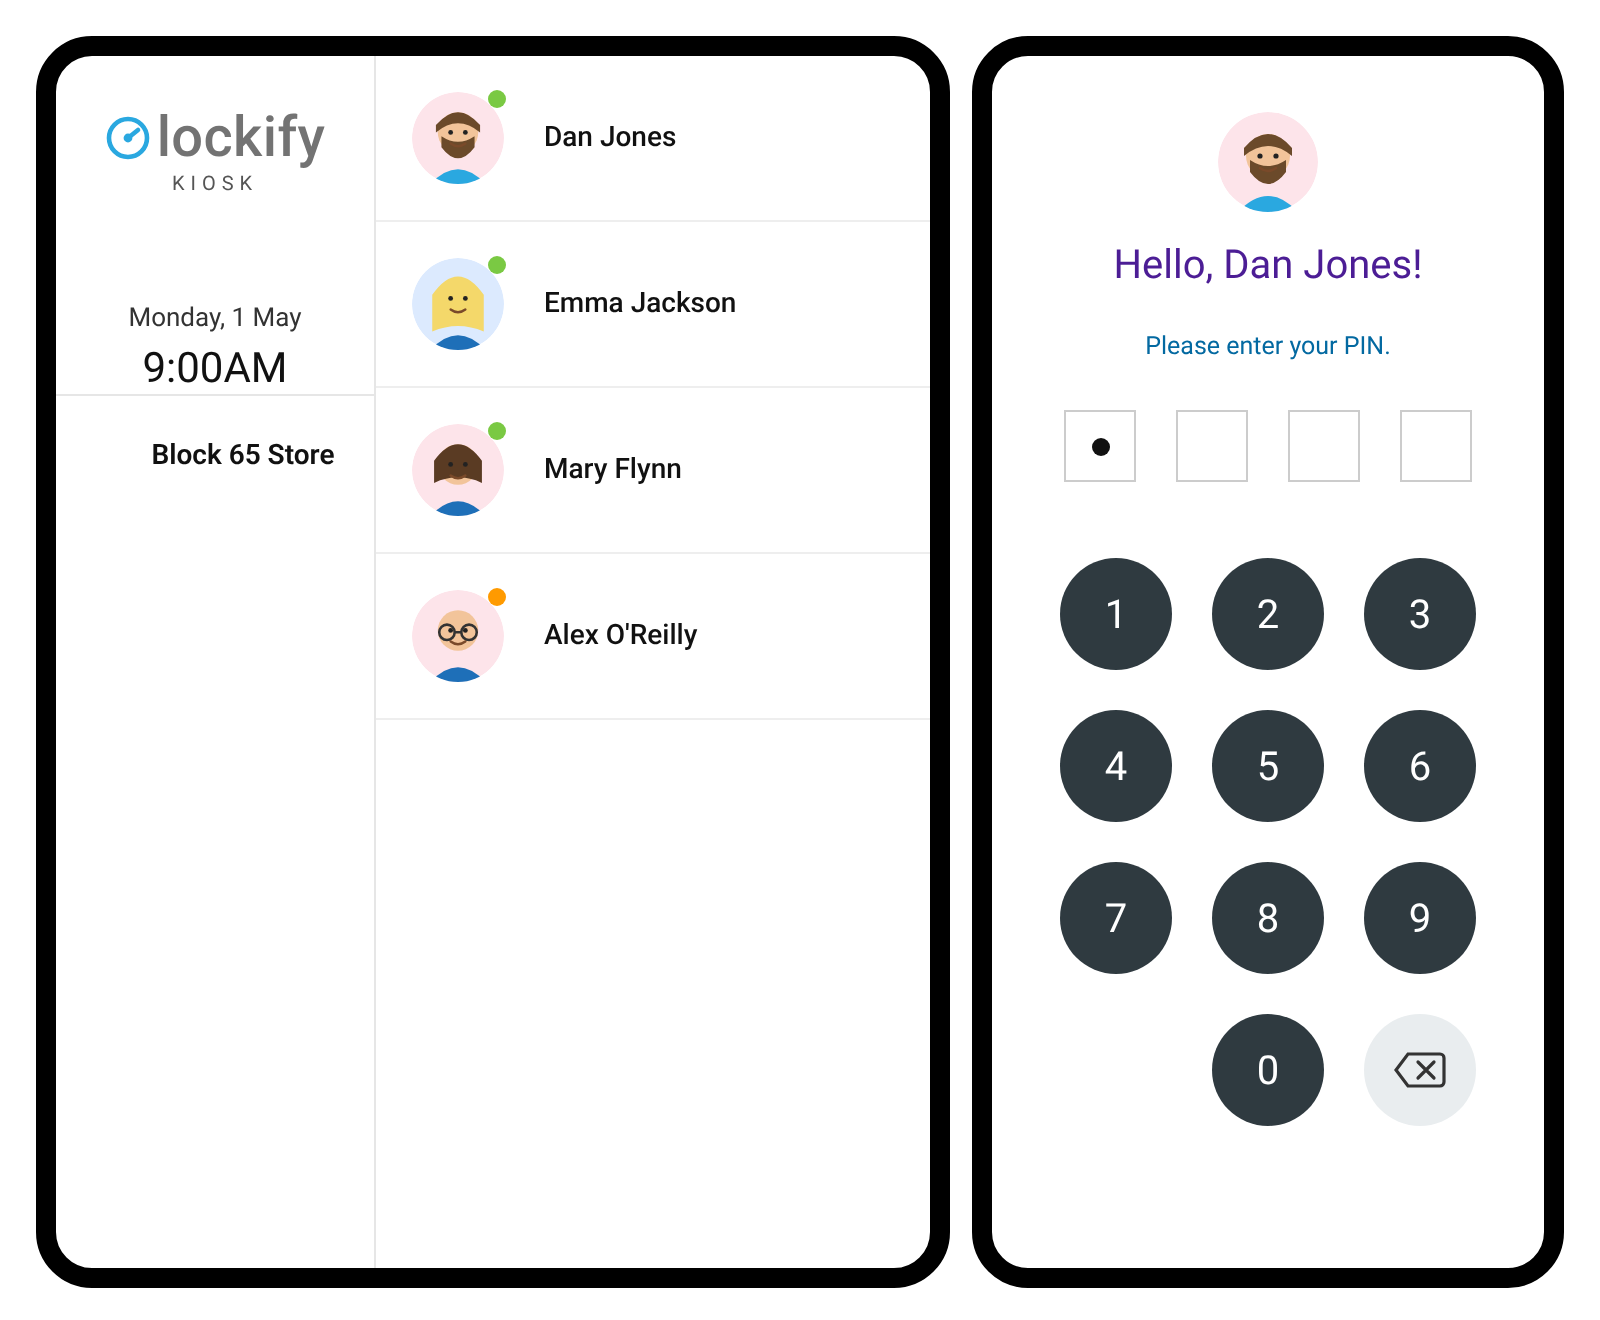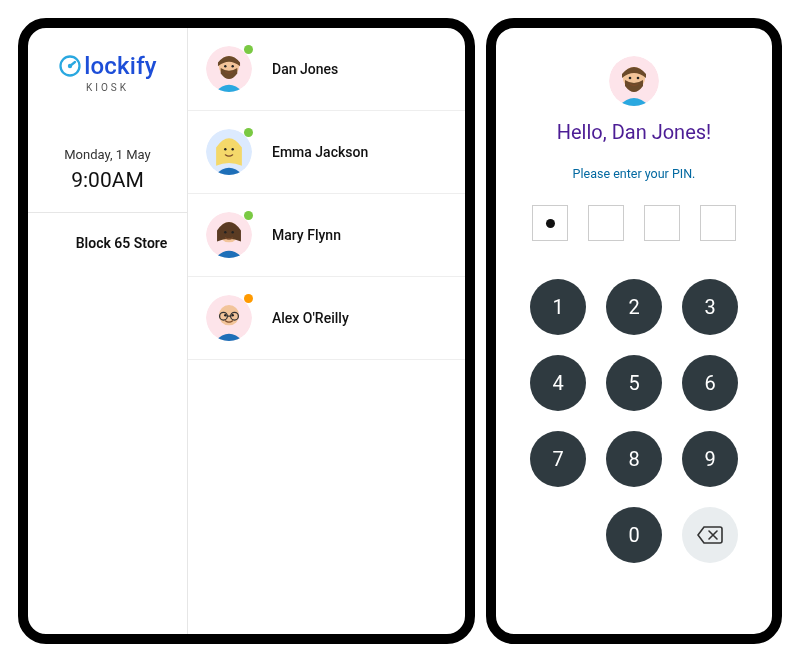--- a/index.html
+++ b/index.html
@@ -15,24 +15,24 @@
   }
   .device-left { left: 18px; top: 18px; width: 457px; height: 626px; }
   .device-right { left: 486px; top: 18px; width: 296px; height: 626px; }
 
   
   .left-inner { display: flex; height: 100%; }
   .sidebar { width: 160px; border-right: 1px solid #e6e6e6; display: flex; flex-direction: column; align-items: center; }
   .brand { padding: 24px 0 6px 0; text-align: center; }
   .brand-row { display: flex; align-items: center; justify-content: center; gap: 2px; }
   .brand-row svg { display: block; }
-  .brand-name { font-size: 24px; font-weight: 500; color: #1d4ed8; letter-spacing: 0.2px; }
+  .brand-name { font-size: 28px; font-weight: 500; color: #737373; letter-spacing: 0.2px; }
   .brand-sub { font-size: 10px; letter-spacing: 3px; color: #555; margin-top: 2px; text-align: center; }
 
-  .datebox { margin-top: 48px; text-align: center; width: 100%; padding-bottom: 20px; border-bottom: 1px solid #e6e6e6; }
+  .datebox { margin-top: 48px; text-align: center; width: 100%; border-bottom: 1px solid #e6e6e6; }
   .date { font-size: 13px; color: #333; }
   .time { font-size: 21px; color: #111; margin-top: 6px; }
 
   .location { margin-top: 22px; font-size: 14px; font-weight: 600; color: #111; padding-left: 28px; }
 
   .people { flex: 1; overflow: hidden; }
   .person {
     display: flex; align-items: center; gap: 20px;
     padding: 18px 18px; border-bottom: 1px solid #eee;
     cursor: pointer;

